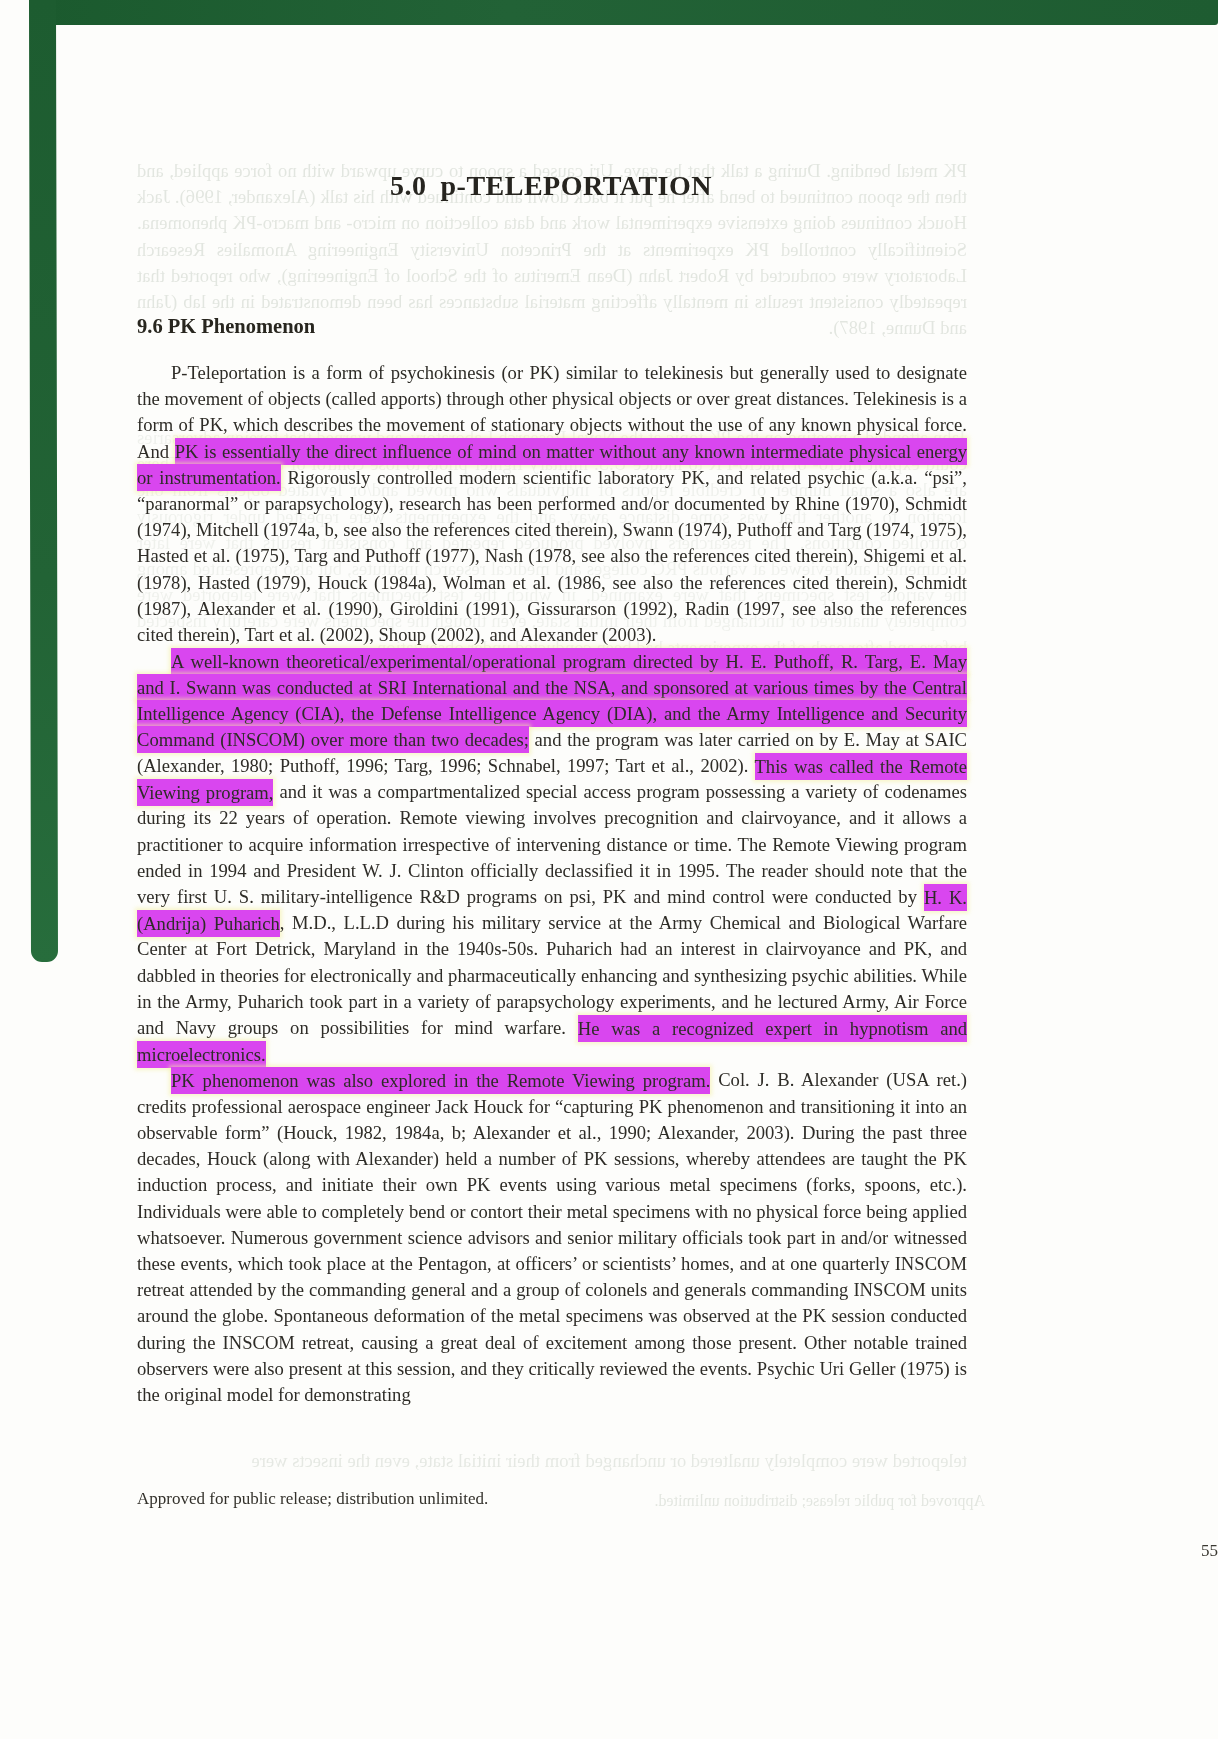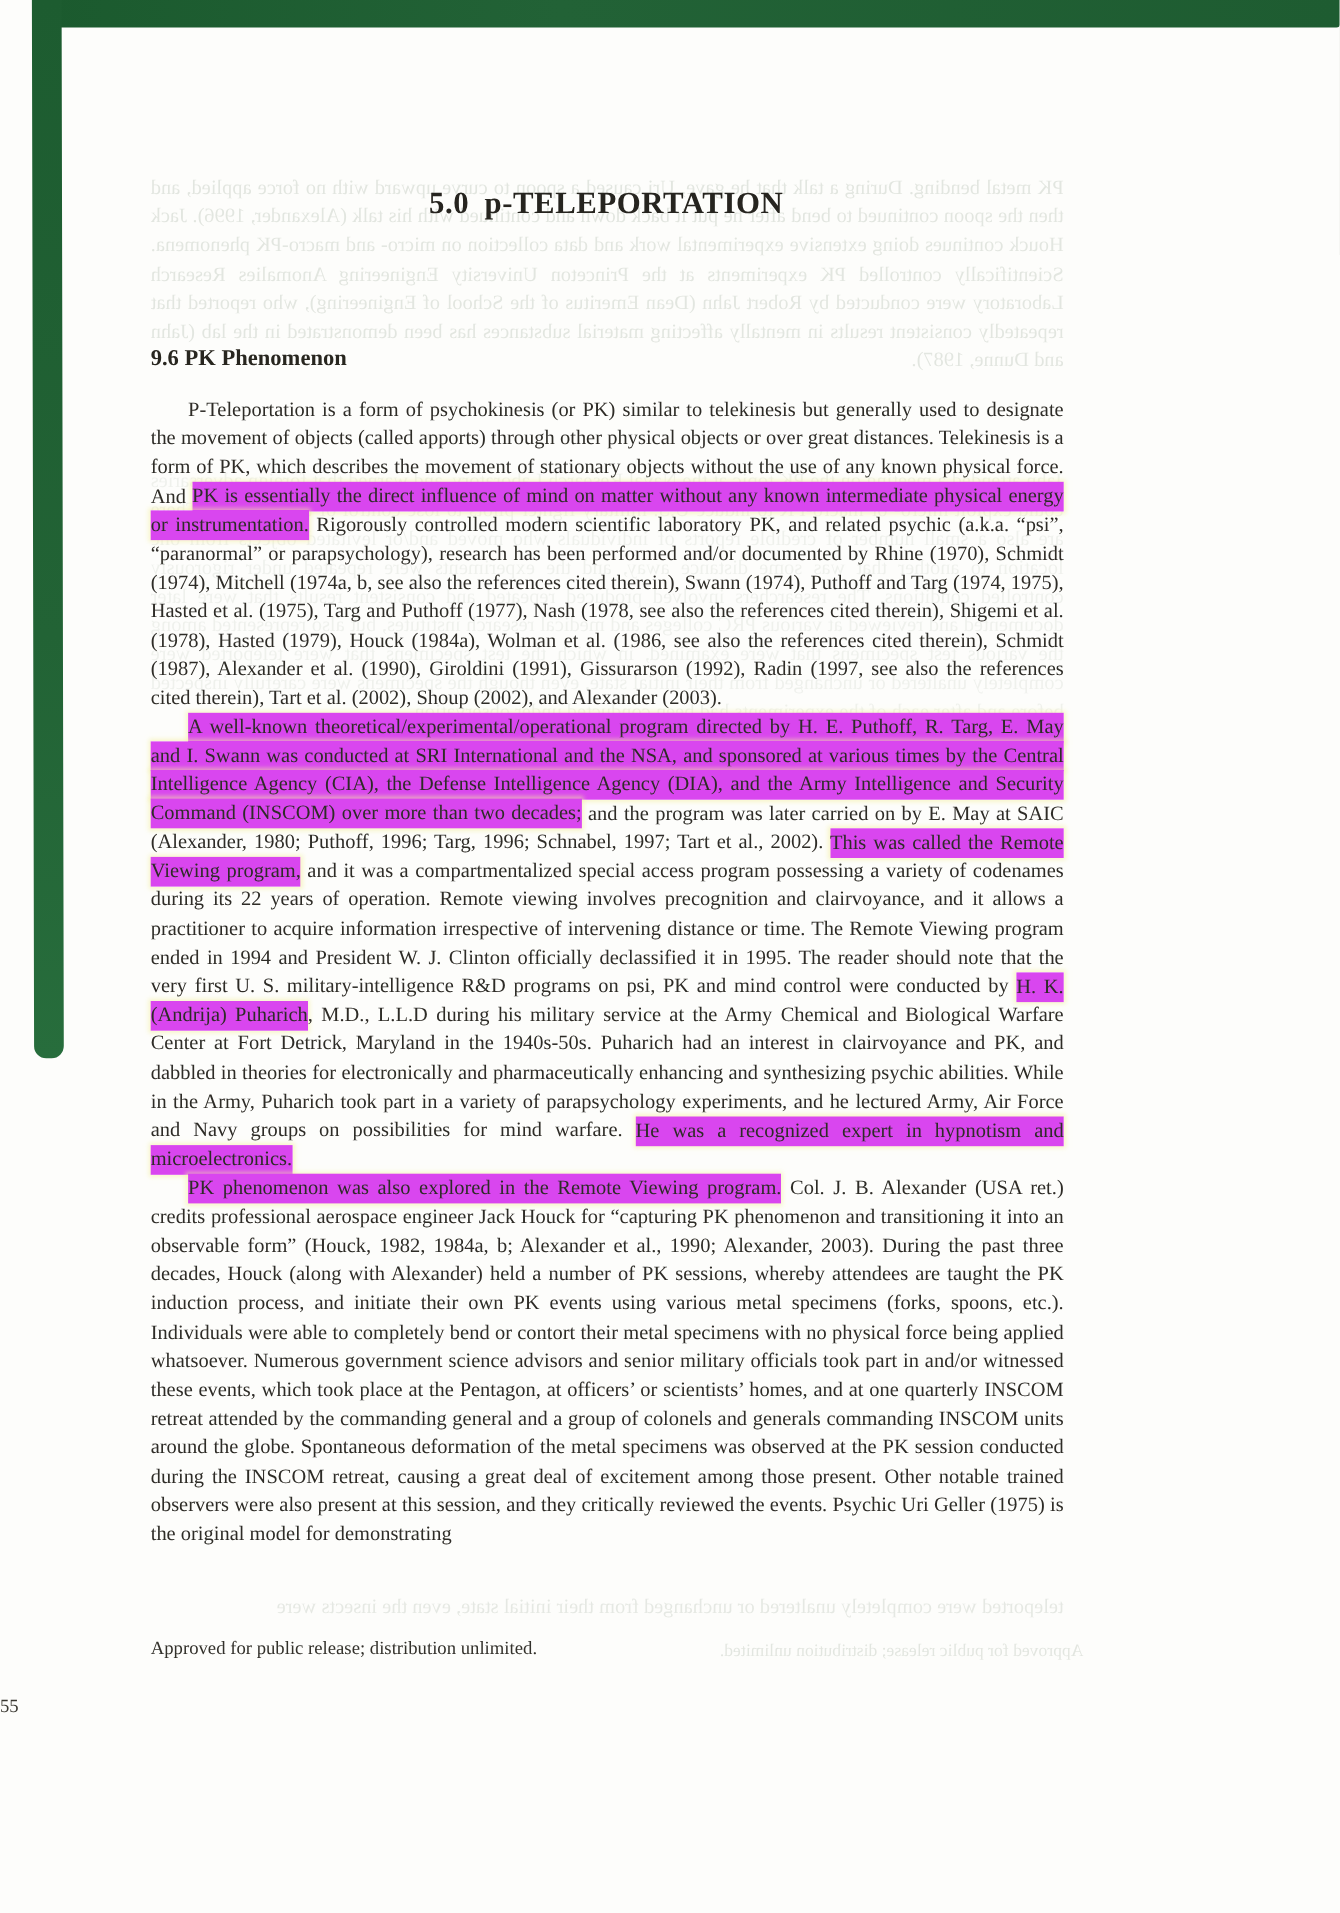--- a/index.html
+++ b/index.html
@@ -54,21 +54,21 @@
     -webkit-box-decoration-break:clone;
     box-shadow:0 0 4px 2px rgba(244,240,160,0.55);
   }
 
   .footer-note {
     position:absolute; top:1489px; left:137px;
     font-size:17px; color:#33312b;
   }
   .page-number {
     position:absolute; top:1541px; left:0; width:1218px;
-    text-align:left; font-size:17px; color:#3a3831;
+    text-align:right; font-size:17px; color:#3a3831;
   }
 
   
   .ghost {
     position:absolute;
     transform:scaleX(-1);
     color:#64785f;
     text-align:justify;
     font-size:18.6px; line-height:26.2px;
     filter:blur(0.7px);

